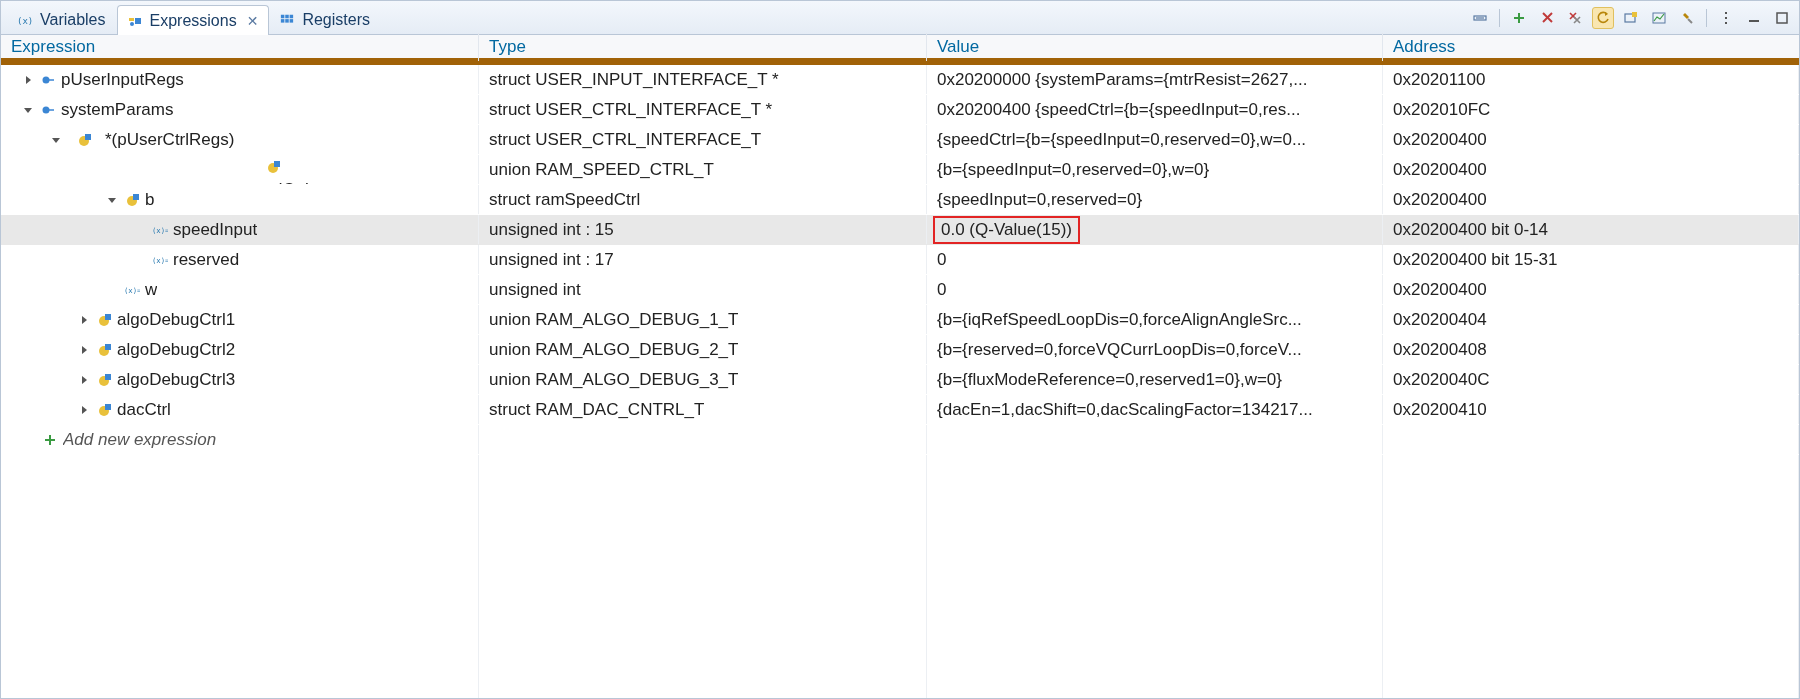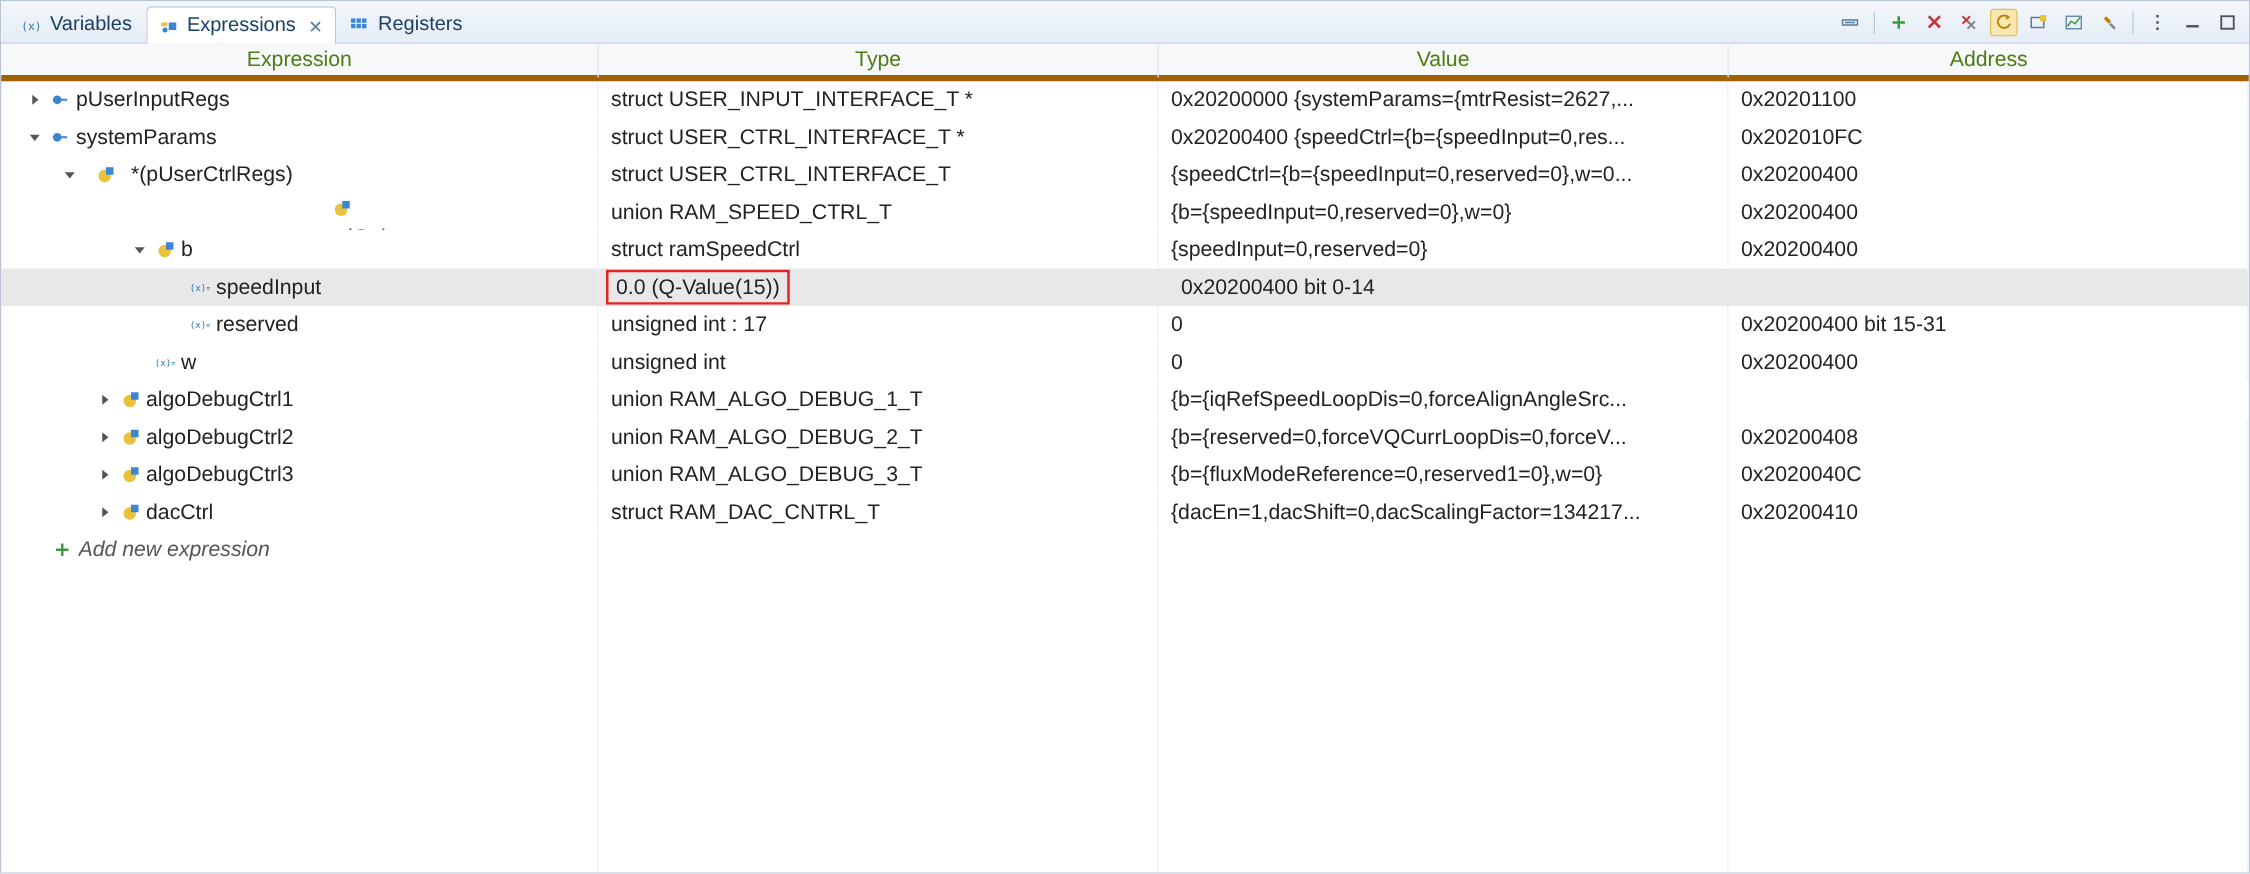--- a/index.html
+++ b/index.html
@@ -73,26 +73,25 @@
     border-radius: 3px;
     cursor: pointer;
   }
   .tool-btn.hl { background: #f9e6b0; border:1px solid #e0c05f; }
   .tool-sep { width:1px; height:18px; background:#b9c6d6; margin:0 2px; }
 
   
   .grid-header {
     display: flex;
     background: #f7f8fa;
-    border-bottom: 5px solid #a16207;
+    border-bottom: 7px solid #a16207;
     font-size: 17px;
-    color: #4d7c0f;
+    color: #0369a1;
     height: 30px;
     align-items: center;
-    text-align: center;
   }
   .col {
     padding: 4px 10px;
     border-right: 1px solid #e2e7ee;
     overflow: hidden;
     white-space: nowrap;
     text-overflow: ellipsis;
   }
   .col:last-child { border-right: none; }
   .c-expr { width: 478px; }
@@ -403,20 +402,23 @@
             <span class="expr-cell" style="padding-left: 122px;">
               <span class="twisty"></span>
               <span class="icon">
                 <svg width="16" height="14" viewBox="0 0 22 12">
                   <text x="0" y="10" font-size="10" fill="#2a7ab0" font-family="monospace">(x)=</text>
                 </svg>
               </span>
               <span class="label">speedInput</span>
             </span>
           </div>
+          <div class="col c-type">
+            <span class="label">unsigned int : 15</span>
+          </div>
           <div class="col c-val">
             <span class="val-text val-highlight">0.0 (Q-Value(15))</span>
           </div>
           <div class="col c-addr">
             <span class="label">0x20200400 bit 0-14</span>
           </div>
         </div>
         <div class="row">
           <div class="col c-expr">
             <span class="expr-cell" style="padding-left: 122px;">
@@ -476,20 +478,23 @@
                 </svg>
               </span>
               <span class="label">algoDebugCtrl1</span>
             </span>
           </div>
           <div class="col c-type">
             <span class="label">union RAM_ALGO_DEBUG_1_T</span>
           </div>
           <div class="col c-val">
             <span class="val-text">{b={iqRefSpeedLoopDis=0,forceAlignAngleSrc...</span>
+          </div>
+          <div class="col c-addr">
+            <span class="label">0x20200404</span>
           </div>
         </div>
         <div class="row">
           <div class="col c-expr">
             <span class="expr-cell" style="padding-left: 66px;">
               <span class="twisty">
                 <svg width="10" height="10" viewBox="0 0 10 10">
                   <path d="M3 1 L8 5 L3 9 Z" fill="#555"></path>
                 </svg>
               </span>

